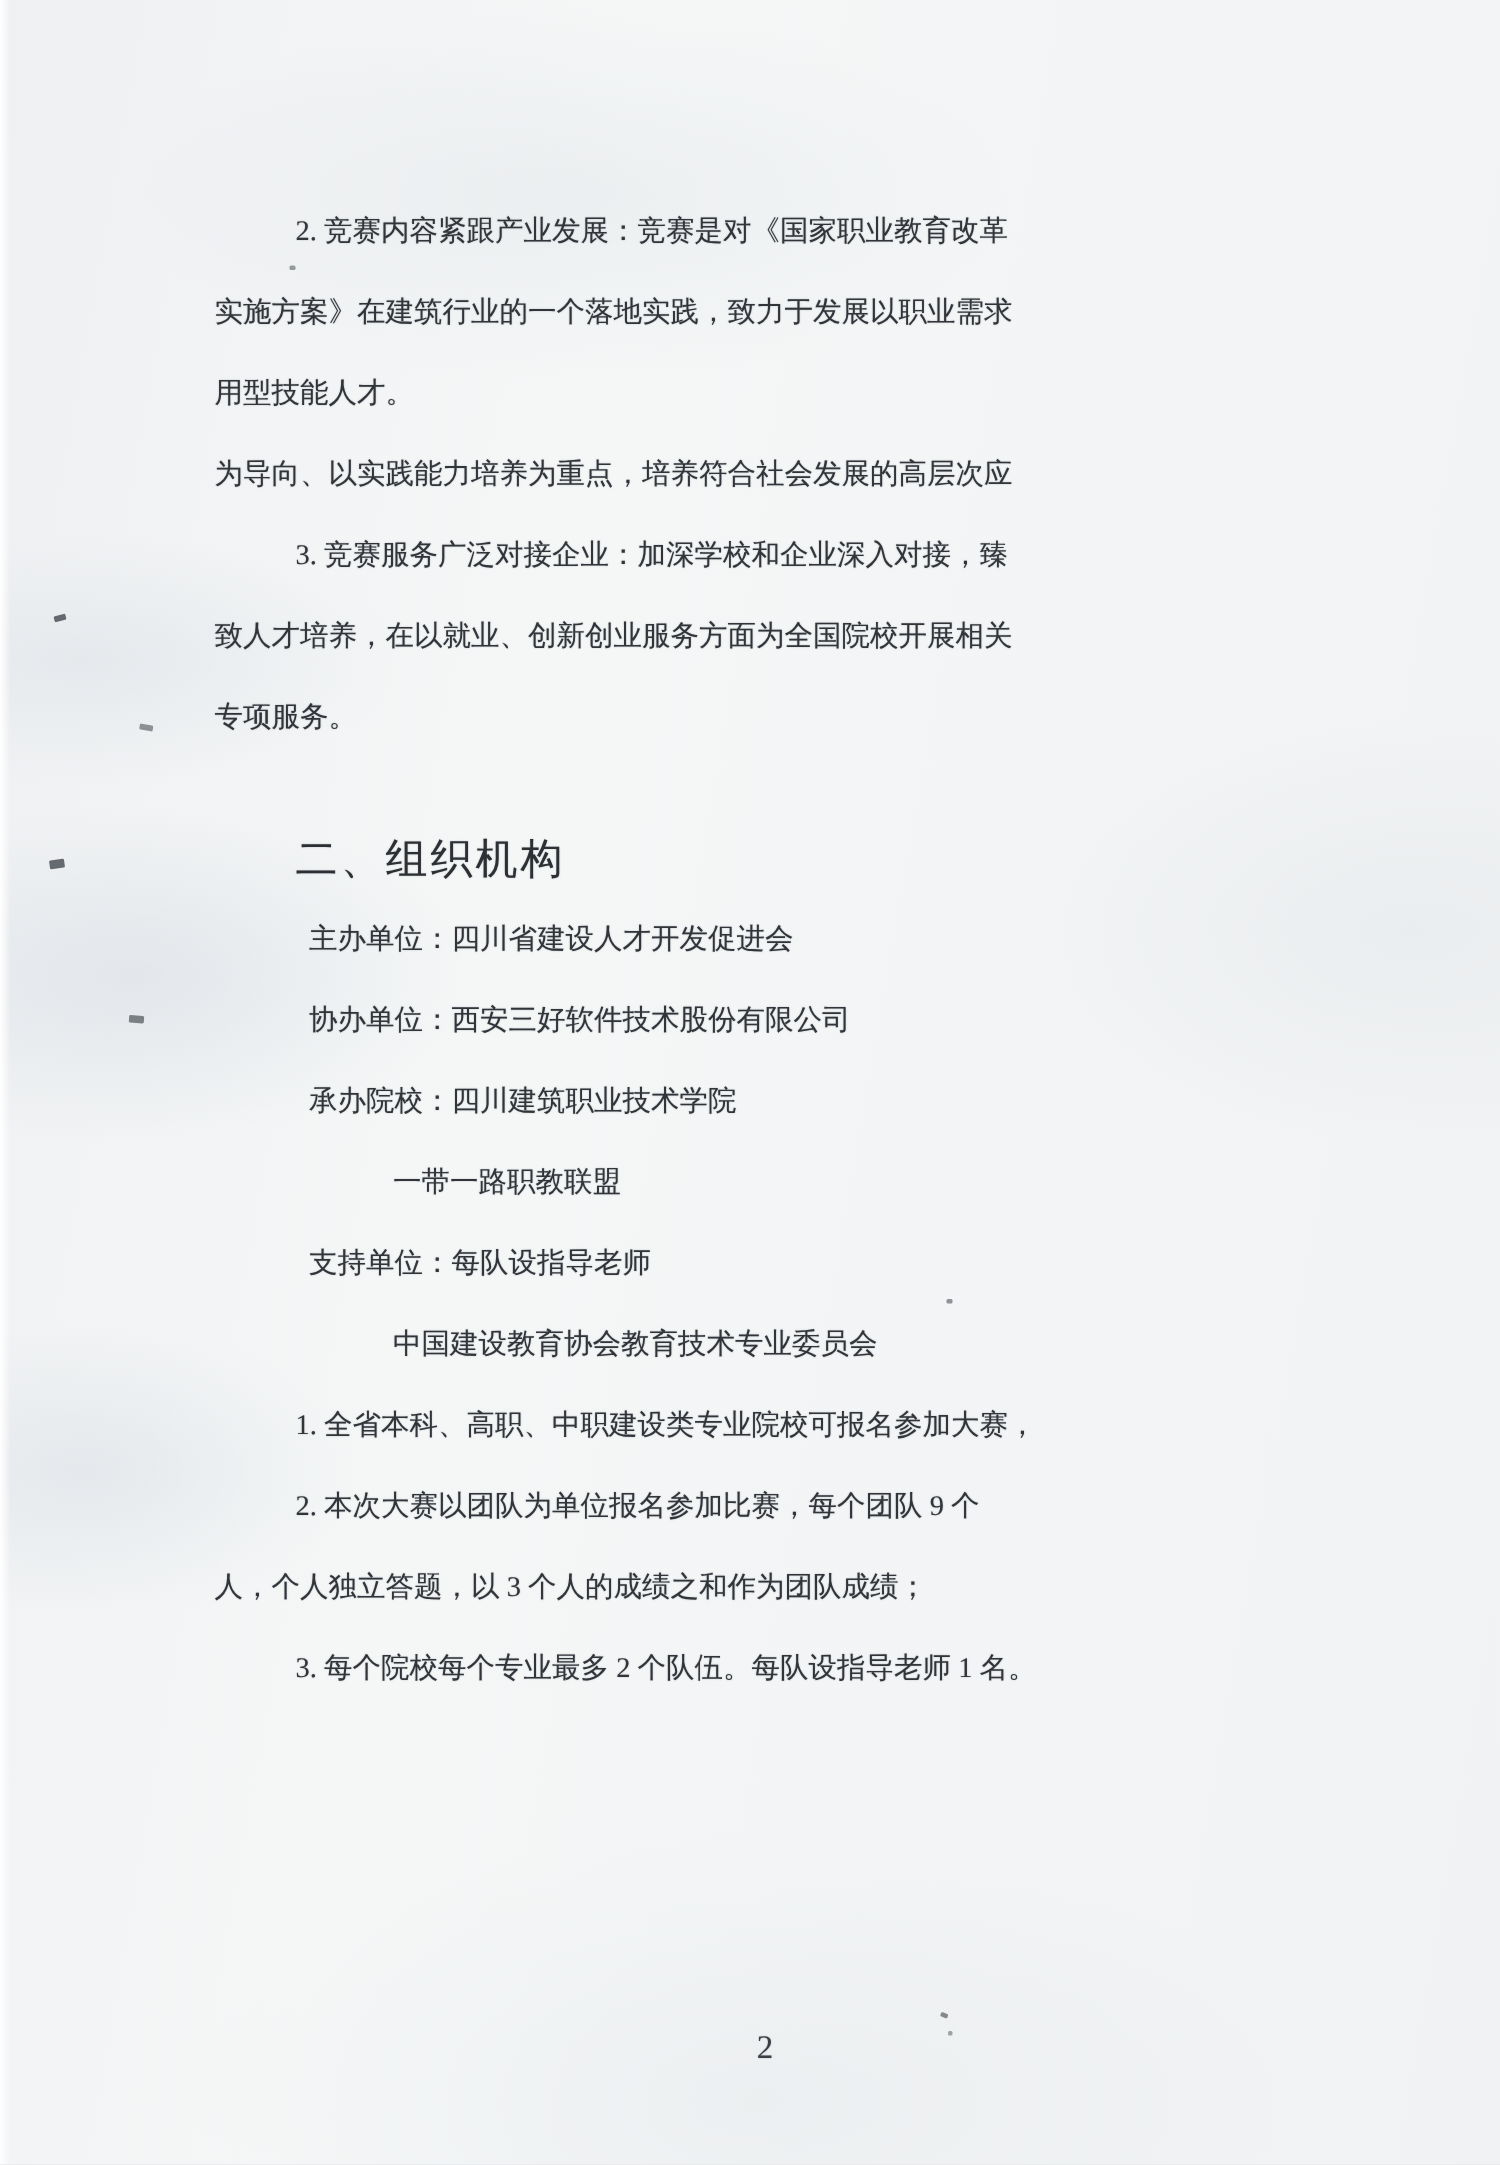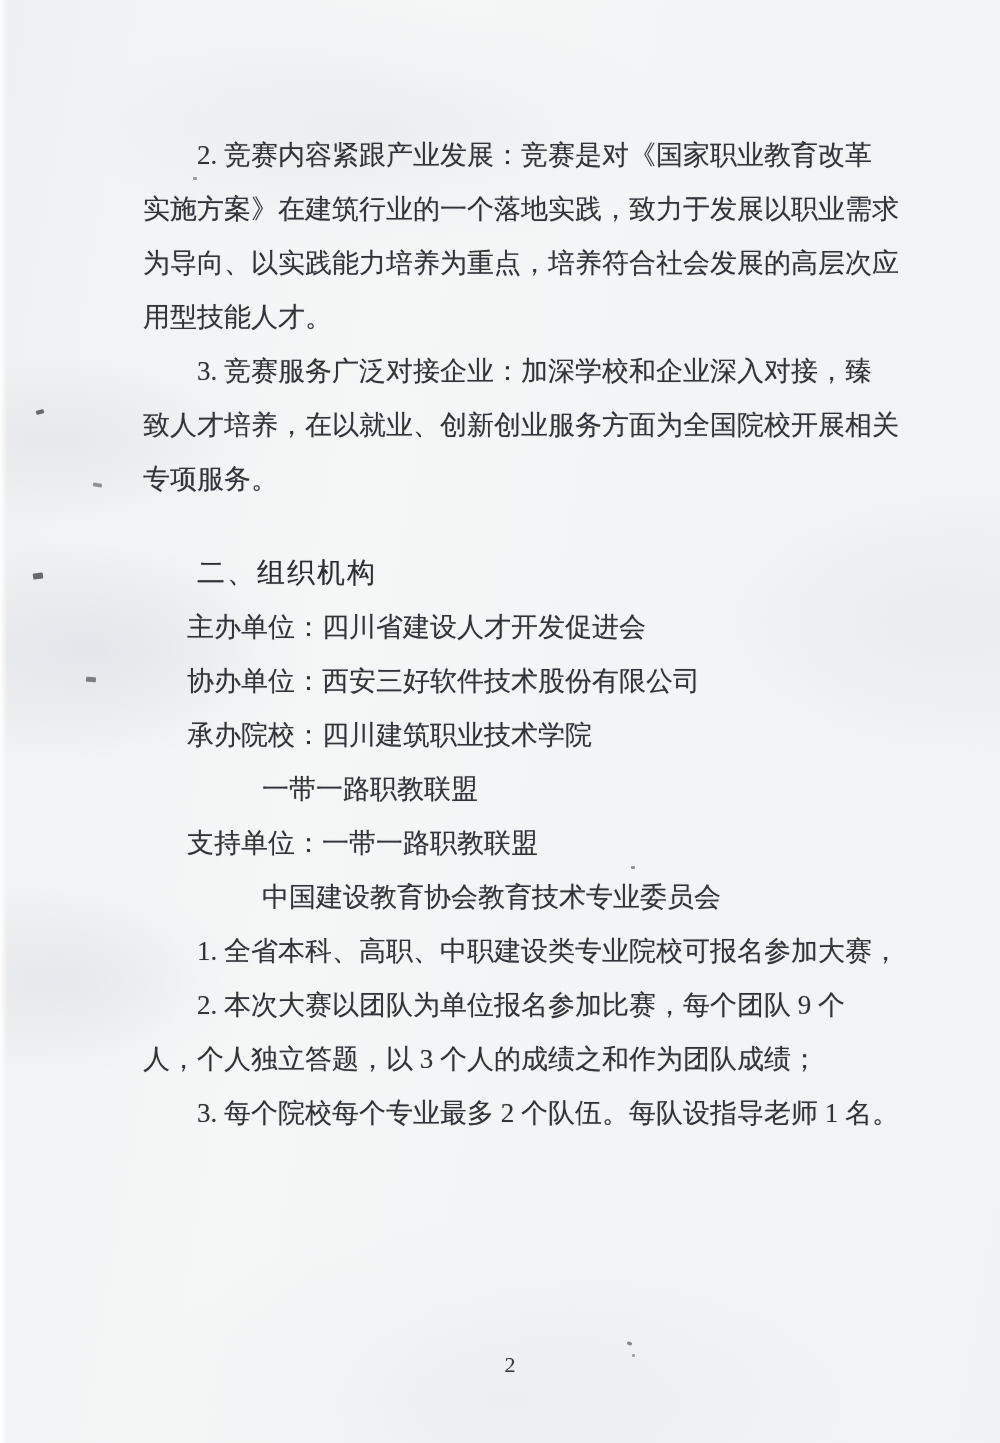--- a/index.html
+++ b/index.html
@@ -36,27 +36,27 @@
   }
   .content {
     position: absolute;
     left: 143px;
     top: 128px;
     width: 760px;
   }
   .tl {
     height: 54px;
     line-height: 54px;
-    font-size: 27px;
+    font-size: 19px;
     white-space: nowrap;
     letter-spacing: 0px;
     text-shadow: 0 0 1px rgba(70,76,84,0.45);
   }
   .tl.indent { text-indent: 54px; }
-  .tl.org   { margin-left: 44px; }
+  .tl.org   { margin-left: 63px; }
   .tl.org.cont { margin-left: 119px; }
   .tl.heading {
     font-family: "Liberation Sans", "DejaVu Sans", sans-serif;
     font-weight: 400;
     font-size: 28px;
     letter-spacing: 2px;
     color: #2c2f33;
   }
   .gap-before { margin-top: 40px; }
   .gap-before-lg { margin-top: 52px; }
@@ -98,33 +98,33 @@
   <div class="speck s4"></div>
   <div class="speck d1"></div>
   <div class="speck d2"></div>
   <div class="speck d3"></div>
   <div class="speck d4"></div>
 
   <div class="content">
 
     <div class="tl indent">2. 竞赛内容紧跟产业发展：竞赛是对《国家职业教育改革</div>
     <div class="tl">实施方案》在建筑行业的一个落地实践，致力于发展以职业需求</div>
+    <div class="tl">用型技能人才。</div>
     <div class="tl">为导向、以实践能力培养为重点，培养符合社会发展的高层次应</div>
-    <div class="tl">用型技能人才。</div>
 
     <div class="tl indent">3. 竞赛服务广泛对接企业：加深学校和企业深入对接，臻</div>
     <div class="tl">致人才培养，在以就业、创新创业服务方面为全国院校开展相关</div>
     <div class="tl">专项服务。</div>
 
     <div class="tl heading indent gap-before">二、组织机构</div>
     <div class="tl org">主办单位：四川省建设人才开发促进会</div>
     <div class="tl org">协办单位：西安三好软件技术股份有限公司</div>
     <div class="tl org">承办院校：四川建筑职业技术学院</div>
     <div class="tl org cont">一带一路职教联盟</div>
-    <div class="tl org">支持单位：一带一路职教联盟</div>
+    <div class="tl org">支持单位：每队设指导老师</div>
     <div class="tl org cont">中国建设教育协会教育技术专业委员会</div>
 
     <div class="tl indent">1. 全省本科、高职、中职建设类专业院校可报名参加大赛，</div>
     <div class="tl indent">2. 本次大赛以团队为单位报名参加比赛，每个团队 9 个</div>
     <div class="tl">人，个人独立答题，以 3 个人的成绩之和作为团队成绩；</div>
     <div class="tl indent">3. 每个院校每个专业最多 2 个队伍。每队设指导老师 1 名。</div>
 
   </div>
 
   <div class="page-number">2</div>

